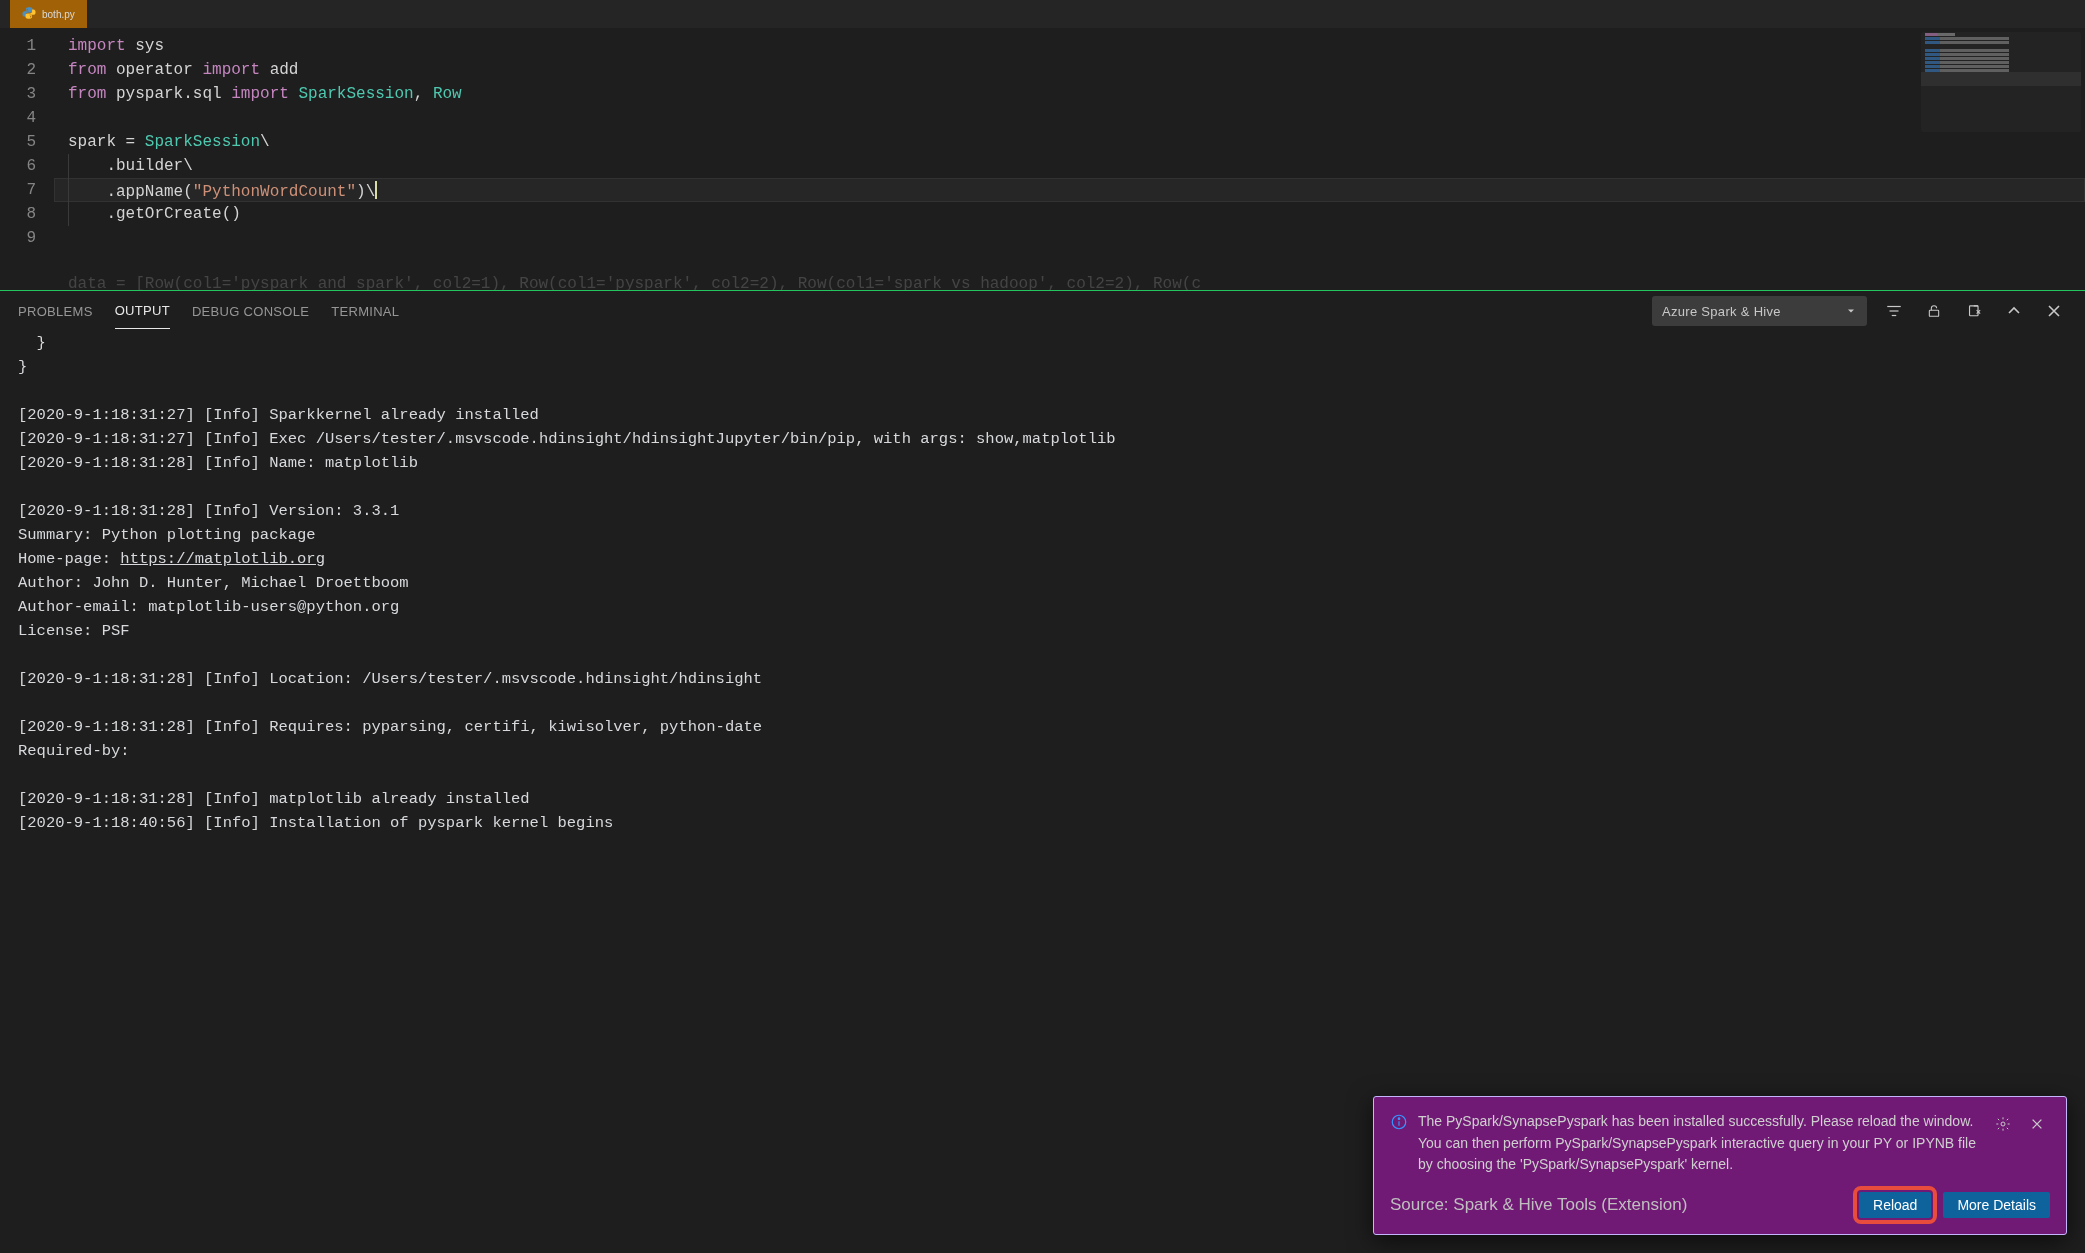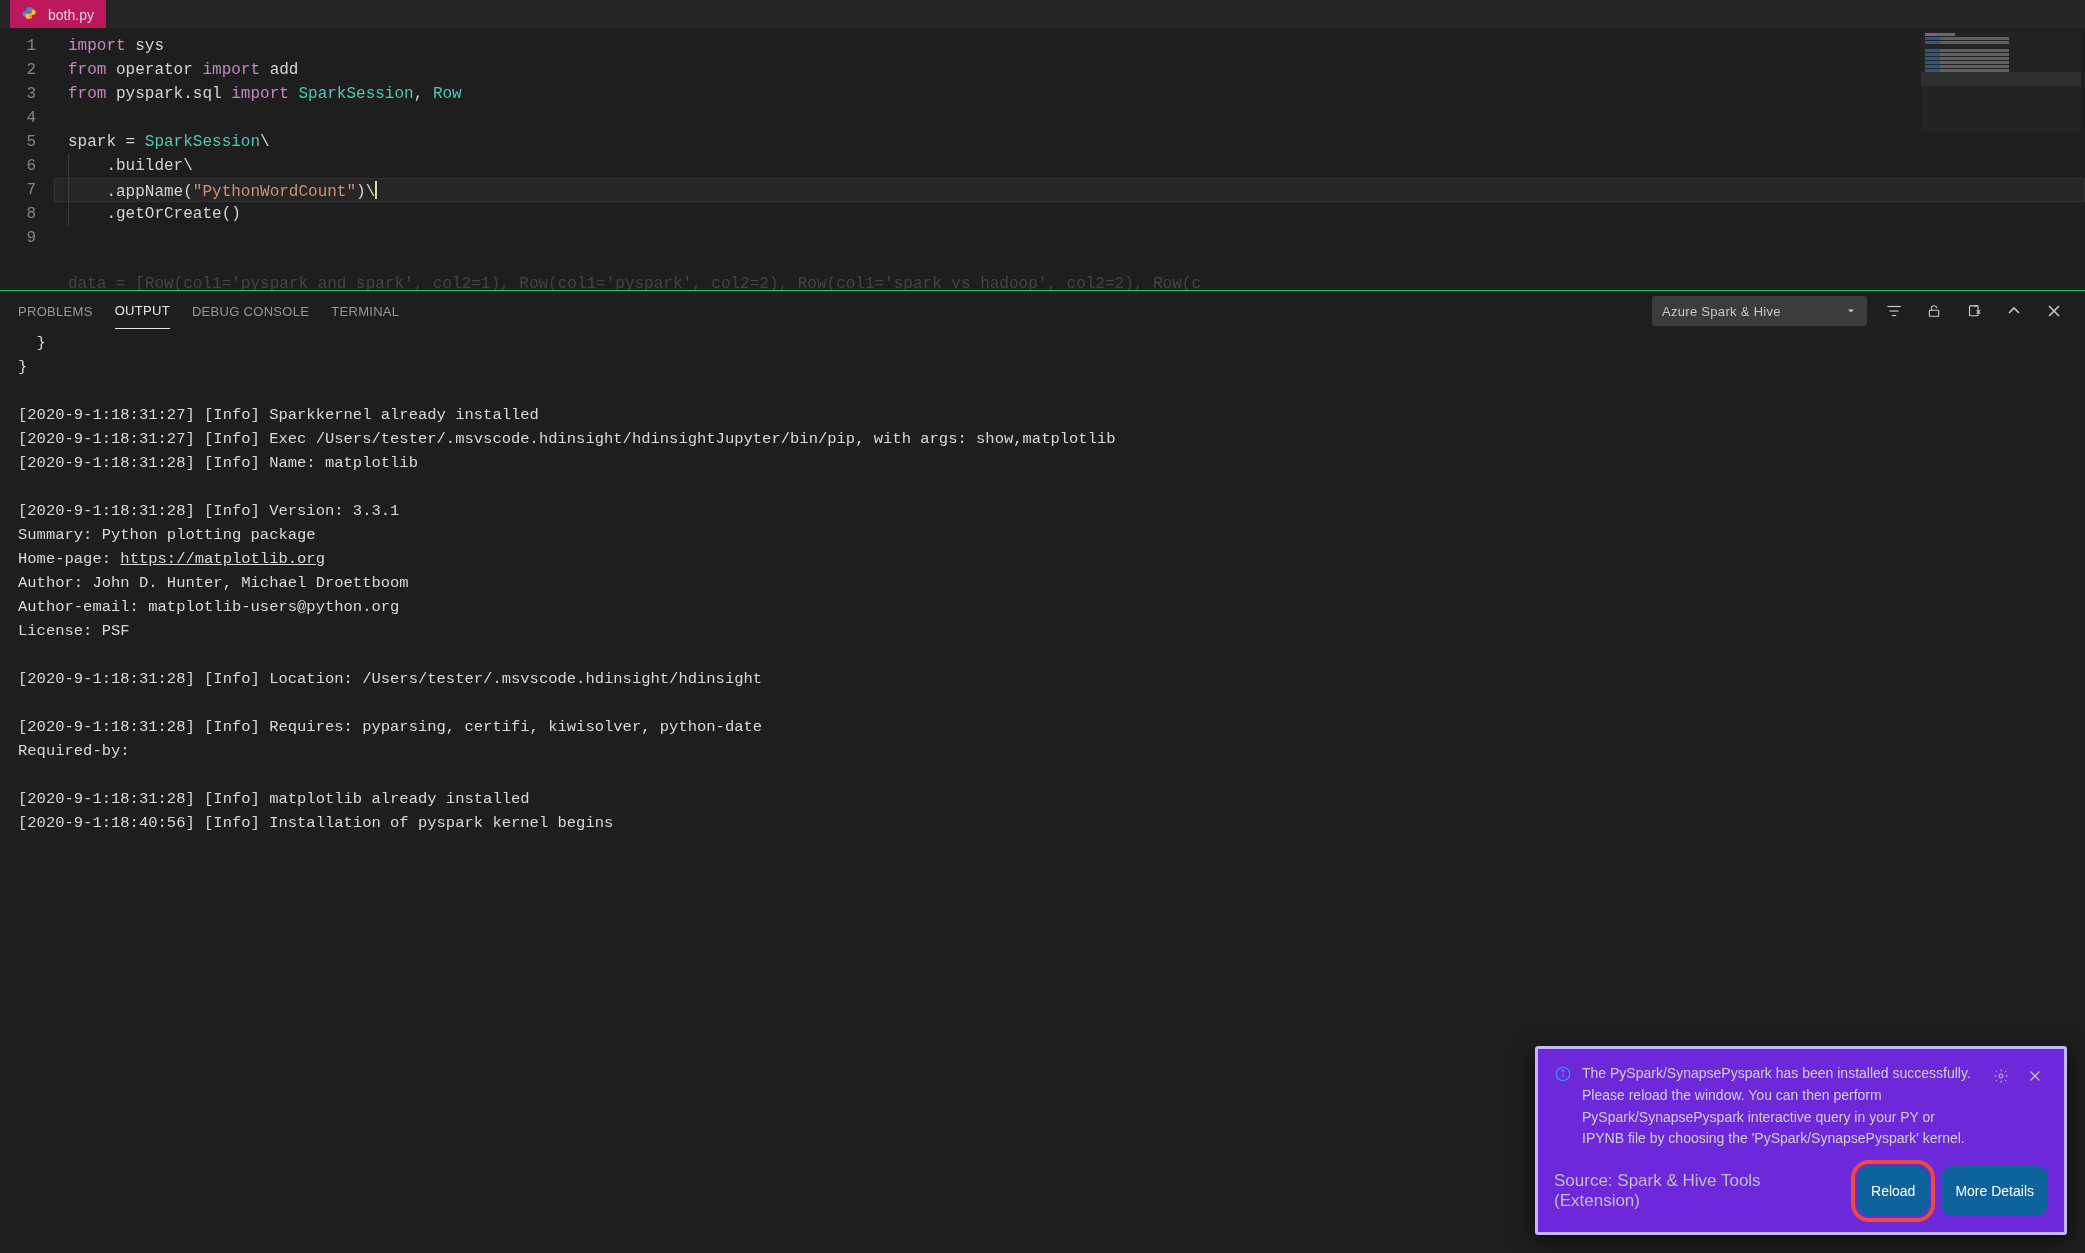--- a/index.html
+++ b/index.html
@@ -18,25 +18,25 @@
   .tabbar {
     height: 28px;
     background: #252526;
     display: flex;
     align-items: center;
     padding: 0 10px;
   }
   .tab {
     display: flex;
     align-items: center;
-    gap: 12px;
-    background: #be185d;
+    gap: 6px;
+    background: #a16207;
     height: 100%;
     padding: 0 12px;
-    font-size: 14px;
+    font-size: 10px;
     font-family: -apple-system, "Segoe UI", sans-serif;
     color: #d8d8d8;
     border-top: 1px solid transparent;
   }
   .tab .file-icon { color:#4a90c5; font-size:14px; }
 
   
   .editor-wrap { position: relative; flex: 0 0 235px; display:flex; }
   .gutter {
     width: 54px;
@@ -94,33 +94,33 @@
   .output {
     flex:1; overflow:hidden; padding: 0 18px 12px 18px;
     font-family:"Menlo","Consolas","Courier New",monospace;
     font-size:15.5px; line-height:24px; color:#d7d9dc;
   }
   .output a { color:#d7d9dc; text-decoration:underline;margin-top:36px; }
   .output pre { font-family:inherit; white-space:pre; }
 
   
   .toast {
-    position:absolute; right:18px; bottom:18px; width:532px;
-    background:#6d28d9; border:3px solid #c4b5fd; border-radius:3px;
+    position:absolute; right:18px; bottom:18px; width:694px;
+    background:#701a75; border:1px solid #c4b5fd; border-radius:3px;
     padding:14px 16px 16px 16px;
     font-family:-apple-system,"Segoe UI",sans-serif; font-size:14px; color:#cfcfcf;
     box-shadow: 0 6px 24px rgba(0,0,0,.6);
   }
   .toast-head { display:flex; align-items:flex-start; gap:10px; }
   .toast-head .msg { flex:1; line-height:1.55; }
   .toast-head .info-icon { color:#3794ff; margin-top:2px; }
   .toast-head .toast-ctl { display:flex; gap:8px; margin-left:4px; color:#c8c8c8; }
   .toast-foot { display:flex; align-items:center; margin-top:16px; gap:12px; }
   .toast-foot .src { flex:1; font-size:17px; color:#bfbfbf; }
-  .btn { background:#0e639c; color:#fff; border:none; padding:17px 14px; font-size:14px; border-radius:12px;text-align:right; }
+  .btn { background:#0e639c; color:#fff; border:none; padding:5px 14px; font-size:14px; border-radius:2px;text-align:right; }
   .btn.primary-highlight { outline:4px solid #e74c3c; outline-offset:2px; }
 </style>
 </head>
 <body>
 
 <div class="root">
 
   <div class="tabbar">
     <div class="tab">
       <span class="file-icon">

